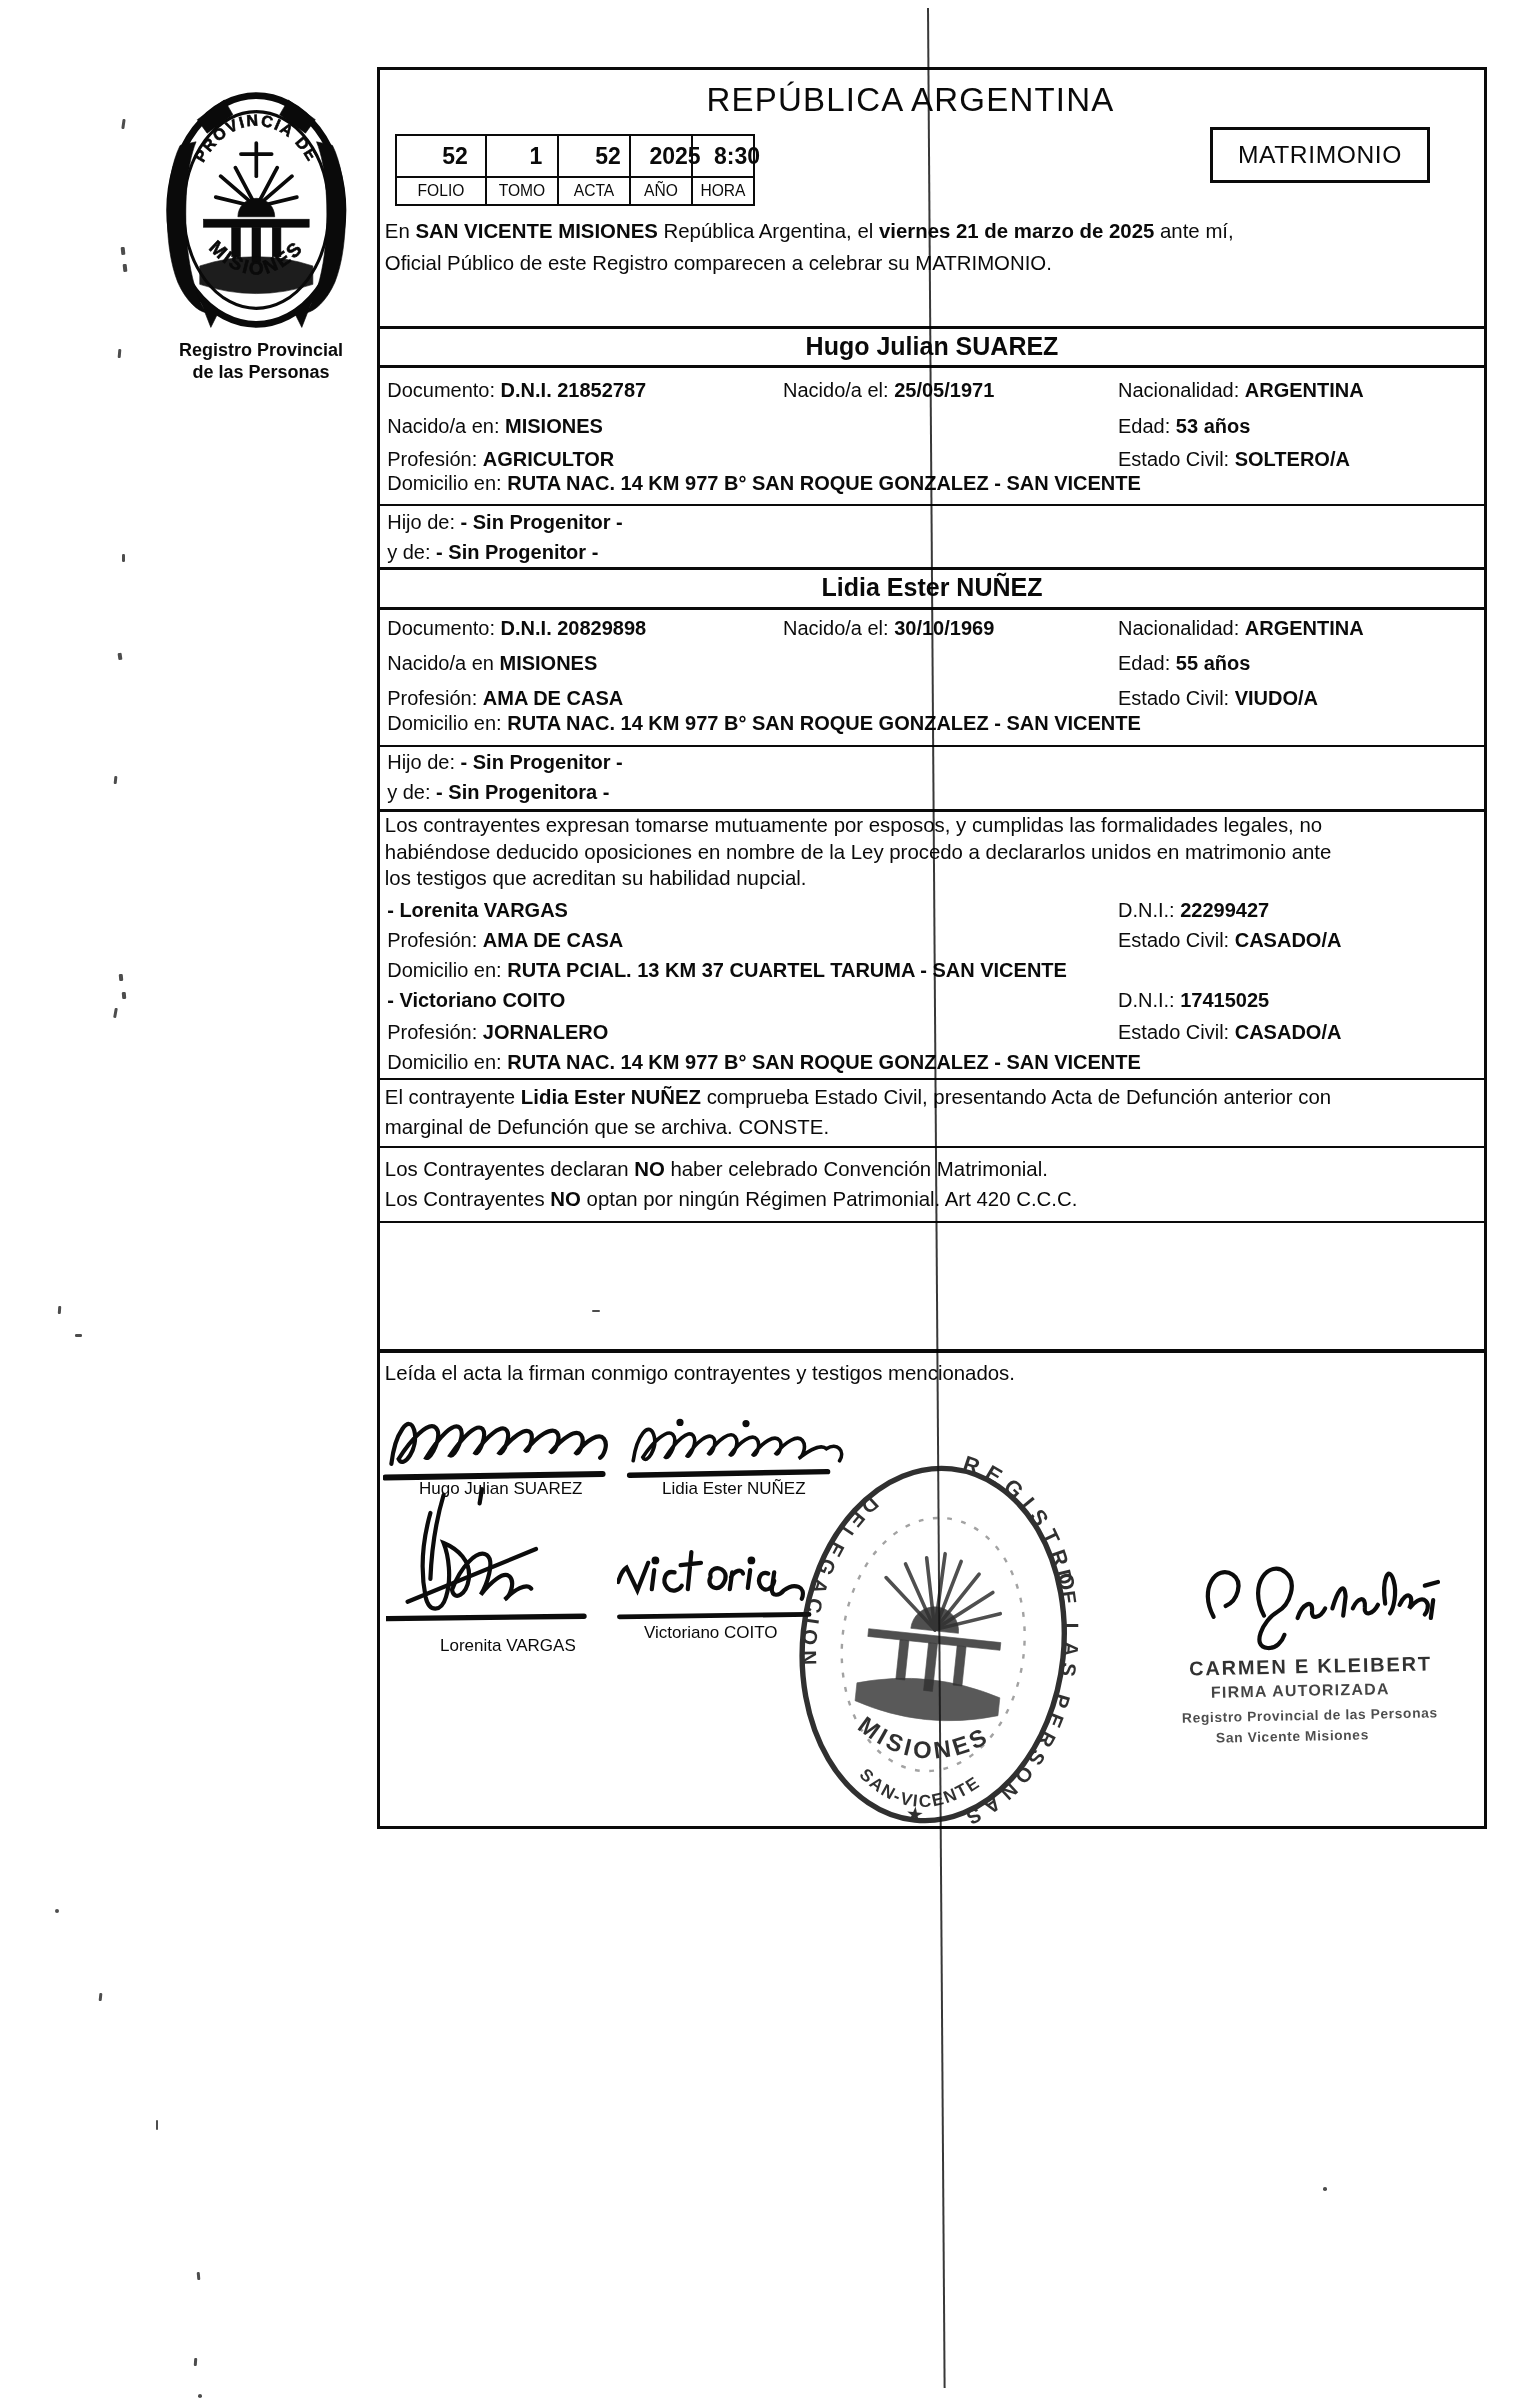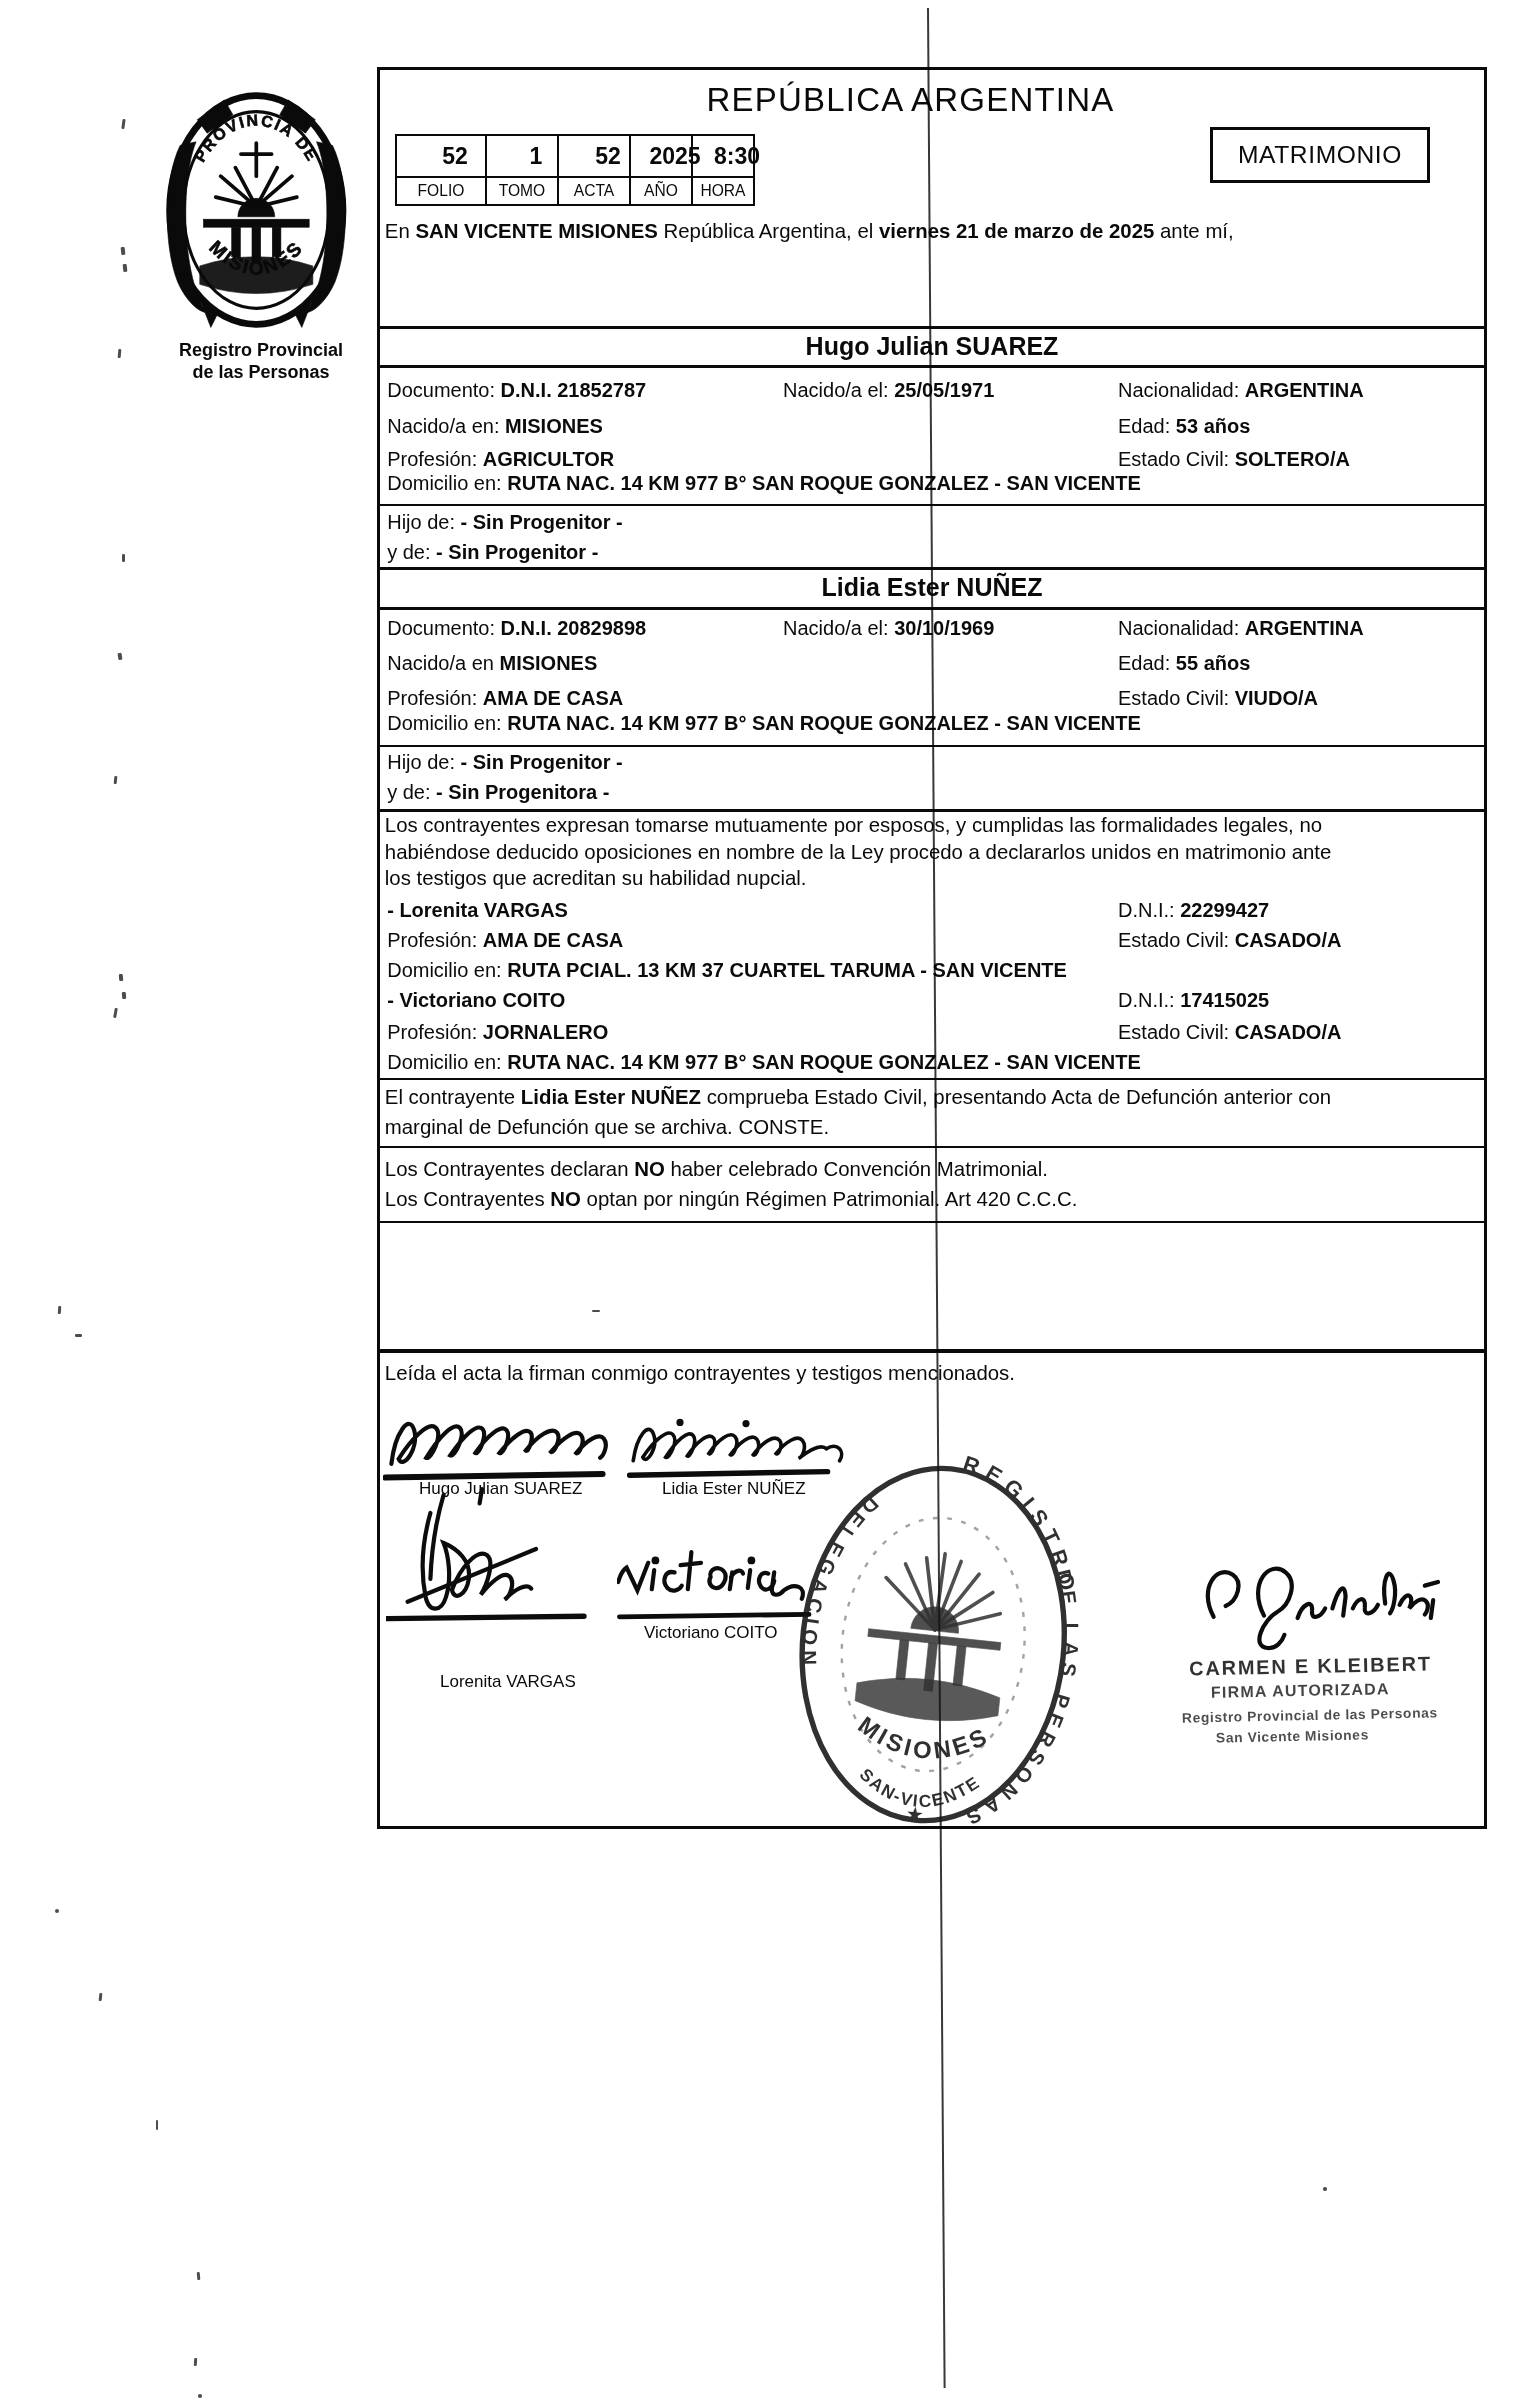--- a/index.html
+++ b/index.html
@@ -102,20 +102,21 @@
       <div class="reg-cell reg-lbl">ACTA</div>
       <div class="reg-cell reg-lbl">AÑO</div>
       <div class="reg-cell reg-lbl">HORA</div>
     </div>
 
     <div class="type-box">MATRIMONIO</div>
 
     <div class="para" style="left:4.8px;top:150px">
       <span class="lbl">En </span><span class="val">SAN VICENTE MISIONES</span><span class="lbl">  República Argentina, el </span><span class="val">viernes 21 de marzo de 2025</span><span class="lbl"> ante mí,</span>
     </div>
+    <div class="para" style="left:4.8px;top:182px">Oficial Público de este Registro comparecen a celebrar su MATRIMONIO.</div>
 
     <div class="hline" style="top:256px;height:3px"></div>
     <div class="hline" style="top:295px;height:3px"></div>
     <div class="hline" style="top:434px;height:1.8px"></div>
     <div class="hline" style="top:497px;height:3px"></div>
     <div class="hline" style="top:537px;height:3px"></div>
     <div class="hline" style="top:675px;height:1.8px"></div>
     <div class="hline" style="top:739px;height:3px"></div>
     <div class="hline" style="top:1008px;height:2.4px"></div>
     <div class="hline" style="top:1076px;height:2.4px"></div>
@@ -224,21 +225,21 @@
 
   <svg class="sigsvg" style="left:386px;top:1477px" width="216" height="150" viewBox="0 0 360 250">
     <g stroke="#0c0c0c" fill="none" stroke-width="7" stroke-linecap="round">
       <path d="M96 30 C84 70 76 120 74 170"></path>
       <path d="M74 60 C60 110 58 160 66 200 C72 226 92 226 100 200 C110 168 104 130 96 110 C120 120 142 140 138 170 C134 196 114 208 110 188 C124 150 152 120 168 130 C182 140 168 180 158 196 C174 176 196 156 206 166 C216 176 206 200 198 204 C214 188 234 176 242 186"></path>
       <path d="M36 208 L250 120"></path>
       <path d="M160 20 L156 44"></path>
       <line x1="2" y1="236" x2="330" y2="232" stroke-width="9"></line>
     </g>
   </svg>
-  <div class="sig-label" style="left:440px;top:1672px">Lorenita VARGAS</div>
+  <div class="sig-label" style="left:440px;top:1636px">Lorenita VARGAS</div>
 
   <svg class="sigsvg" style="left:617px;top:1510px" width="207" height="117" viewBox="0 0 345 195">
     <g stroke="#0c0c0c" fill="none" stroke-width="7" stroke-linecap="round">
       <path d="M2 120 C6 106 10 100 16 96 L34 134 L52 88"></path>
       <path d="M62 100 L58 132"></path>
       <circle cx="64" cy="84" r="3" fill="#0c0c0c"></circle>
       <path d="M96 104 C80 100 74 118 84 130 C92 138 104 134 108 126"></path>
       <path d="M124 70 L118 132 M106 92 L140 88"></path>
       <path d="M156 112 C152 98 170 92 178 102 C186 112 176 132 164 130 C154 128 152 118 156 112"></path>
       <path d="M192 104 L188 132 M190 112 C196 100 208 98 210 106"></path>

